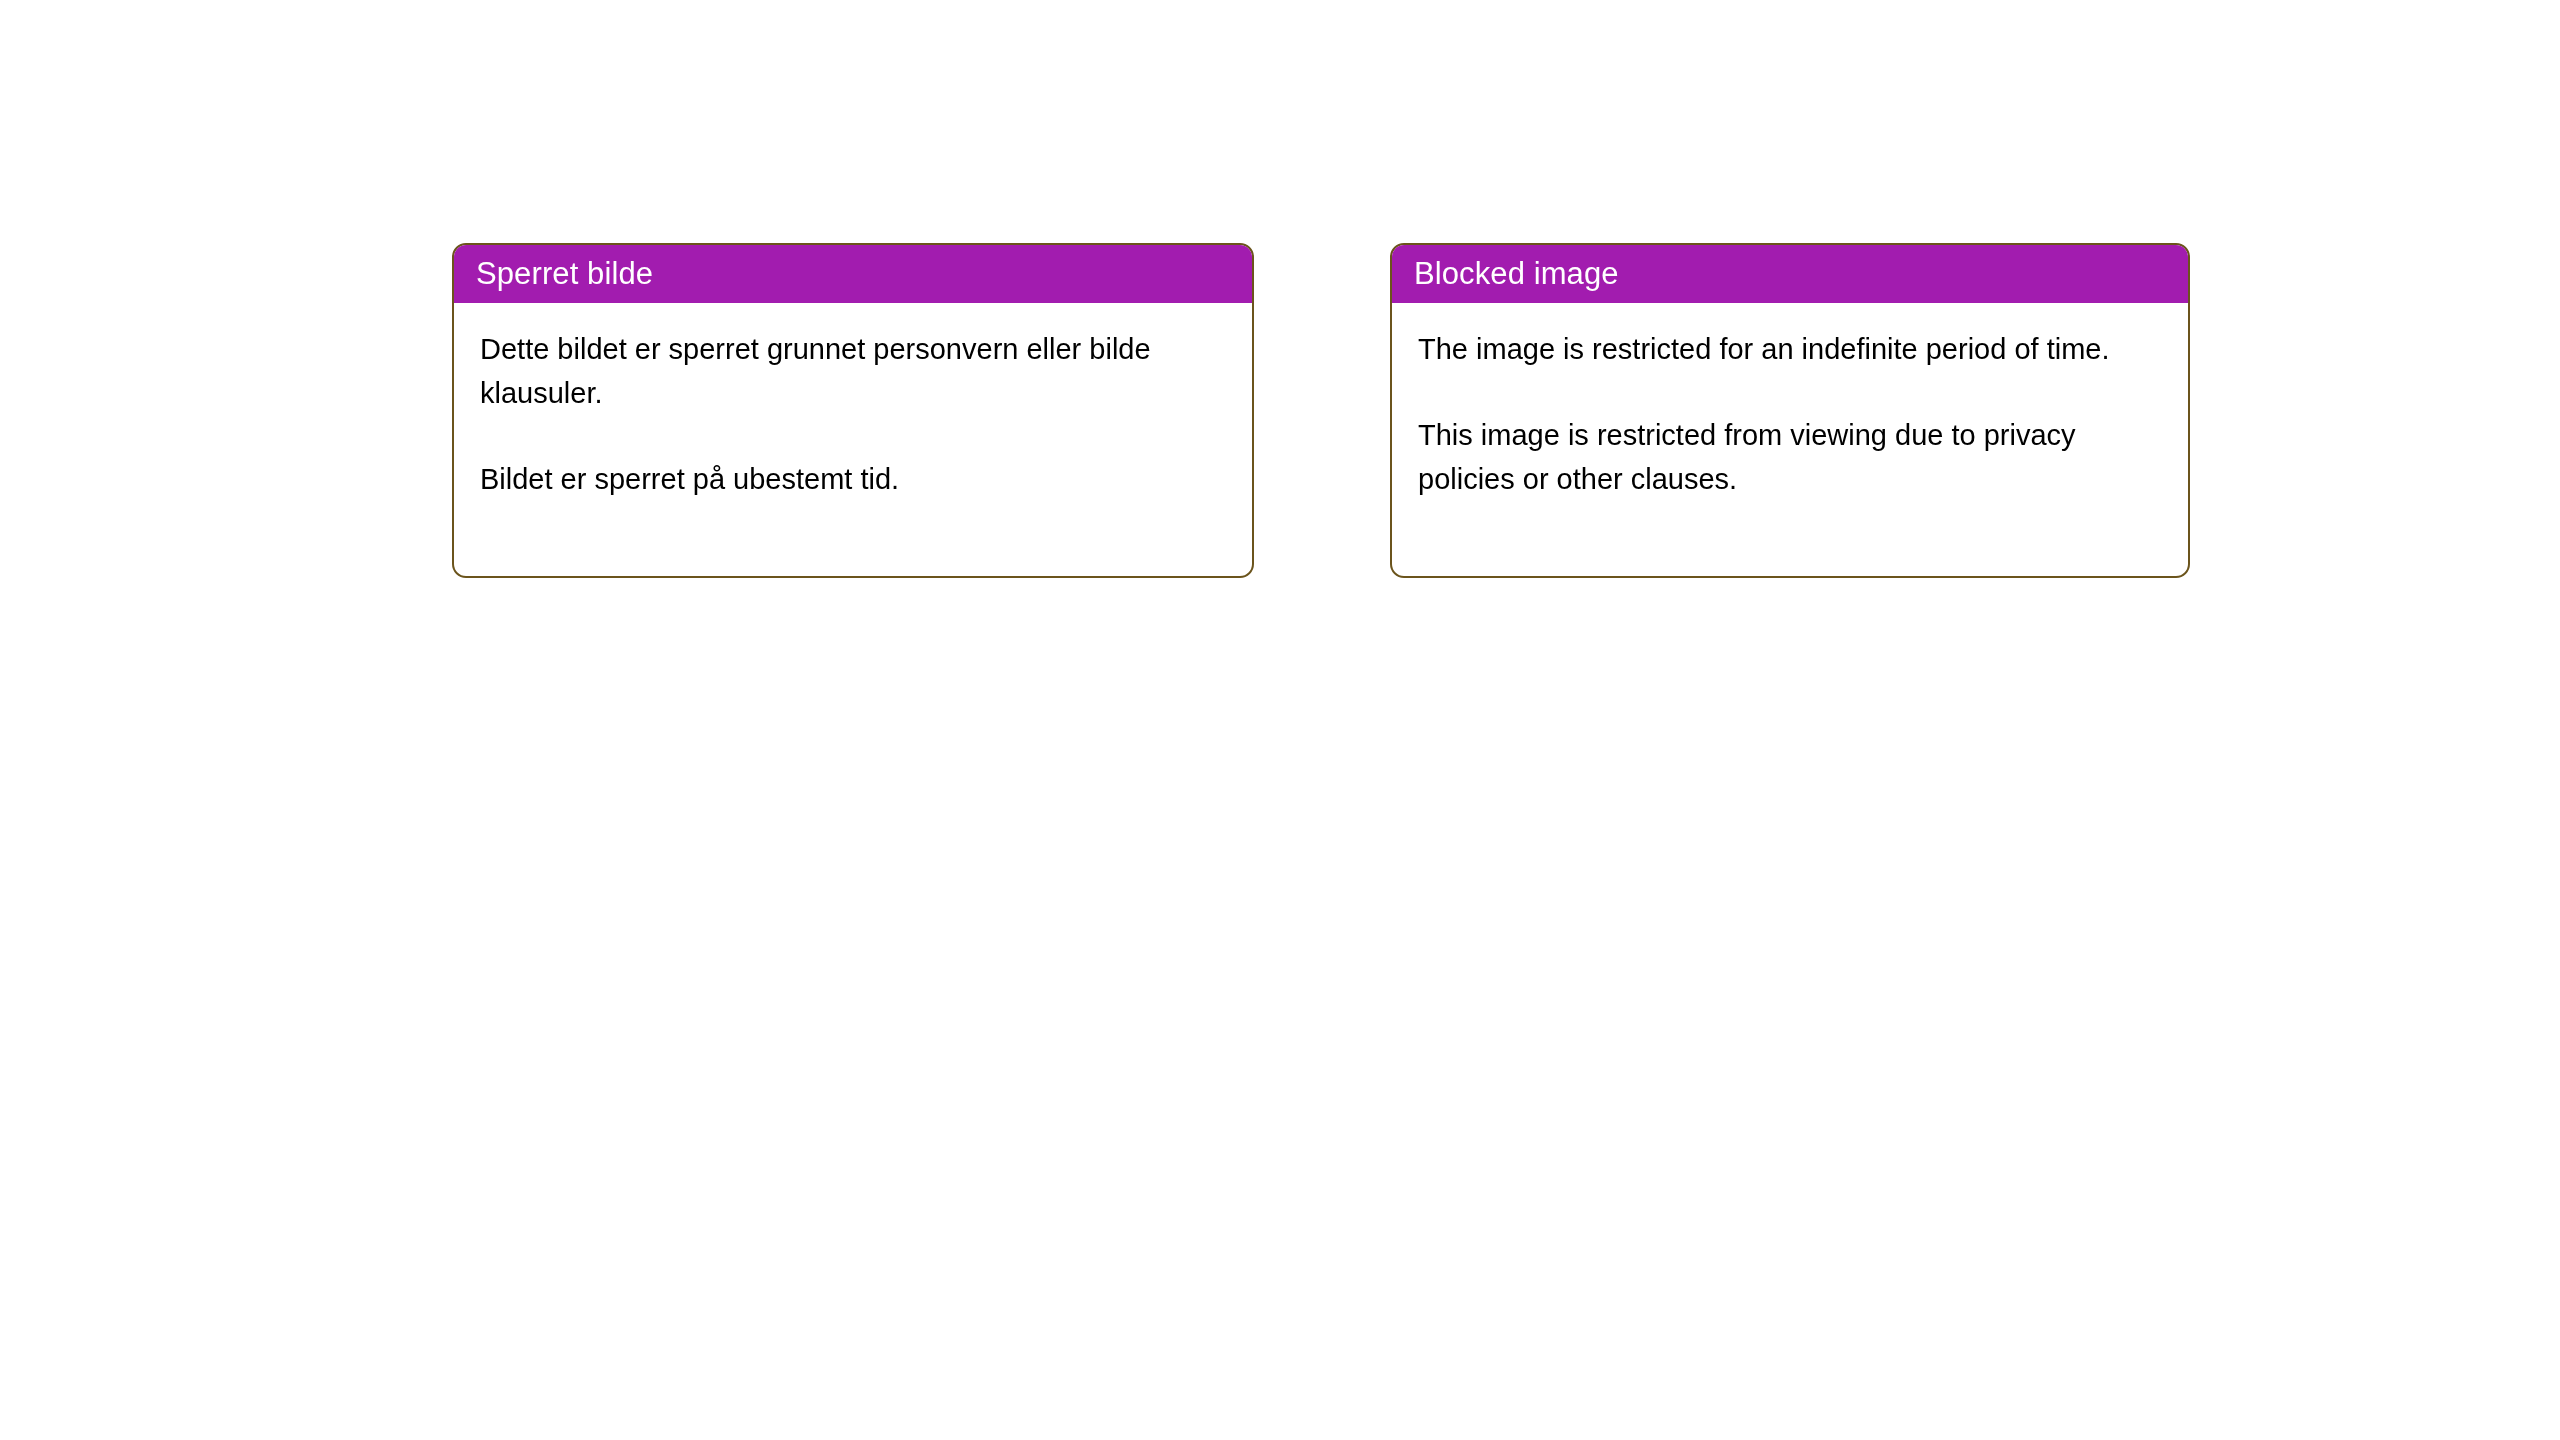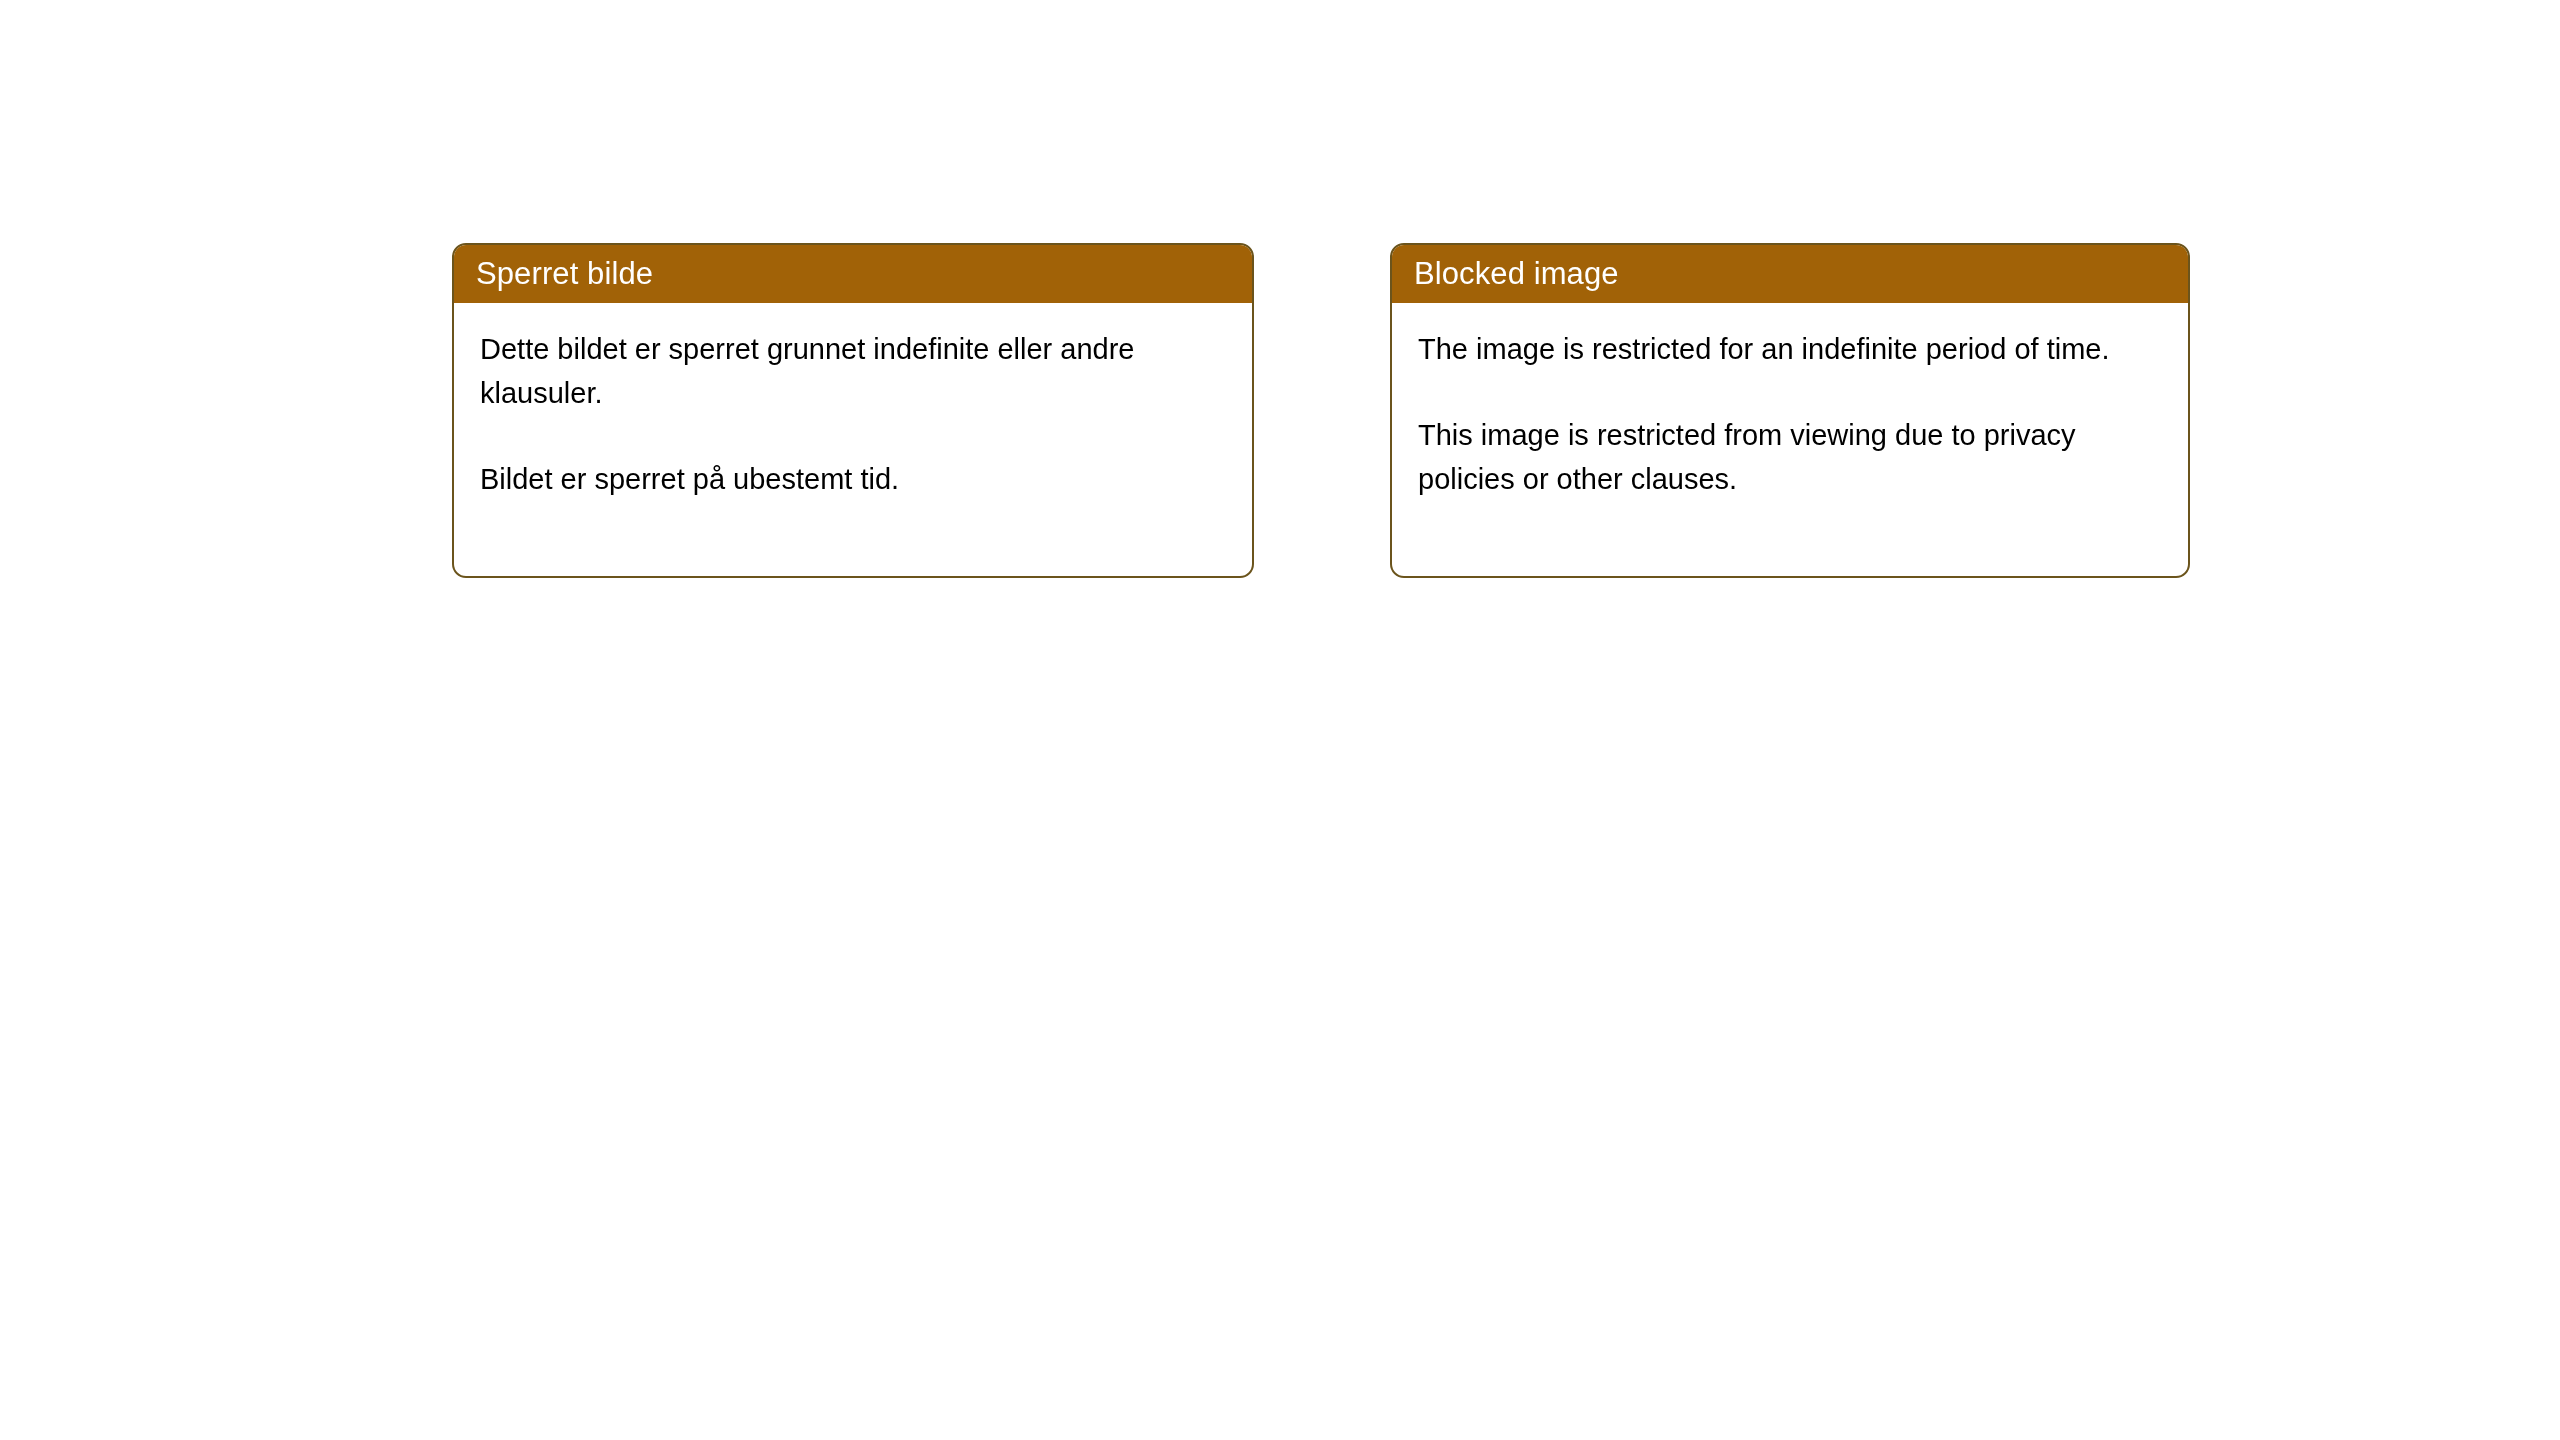--- a/index.html
+++ b/index.html
@@ -33,21 +33,21 @@
     height: 335px;
   }
 
   #card-en {
     left: 1390px;
     width: 800px;
     height: 335px;
   }
 
   .card-header {
-    background: #a16207;
+    background: #a21caf;
     height: 60px;
     flex: 0 0 60px;
     display: flex;
     align-items: center;
     padding: 0 0 0 24px;
     margin: -2px -2px 0 -2px;
     border-top-left-radius: 13px;
     border-top-right-radius: 13px;
   }
 
@@ -78,21 +78,21 @@
   }
 </style>
 </head>
 <body>
 
 <div class="card" id="card-no">
   <div class="card-header">
     <span class="card-title">Sperret bilde</span>
   </div>
   <div class="card-body">
-    <p class="para">Dette bildet er sperret grunnet indefinite eller andre klausuler.</p>
+    <p class="para">Dette bildet er sperret grunnet personvern eller bilde klausuler.</p>
     <p class="para">Bildet er sperret på ubestemt tid.</p>
   </div>
 </div>
 
 <div class="card" id="card-en">
   <div class="card-header">
     <span class="card-title">Blocked image</span>
   </div>
   <div class="card-body">
     <p class="para">The image is restricted for an indefinite period of time.</p>

